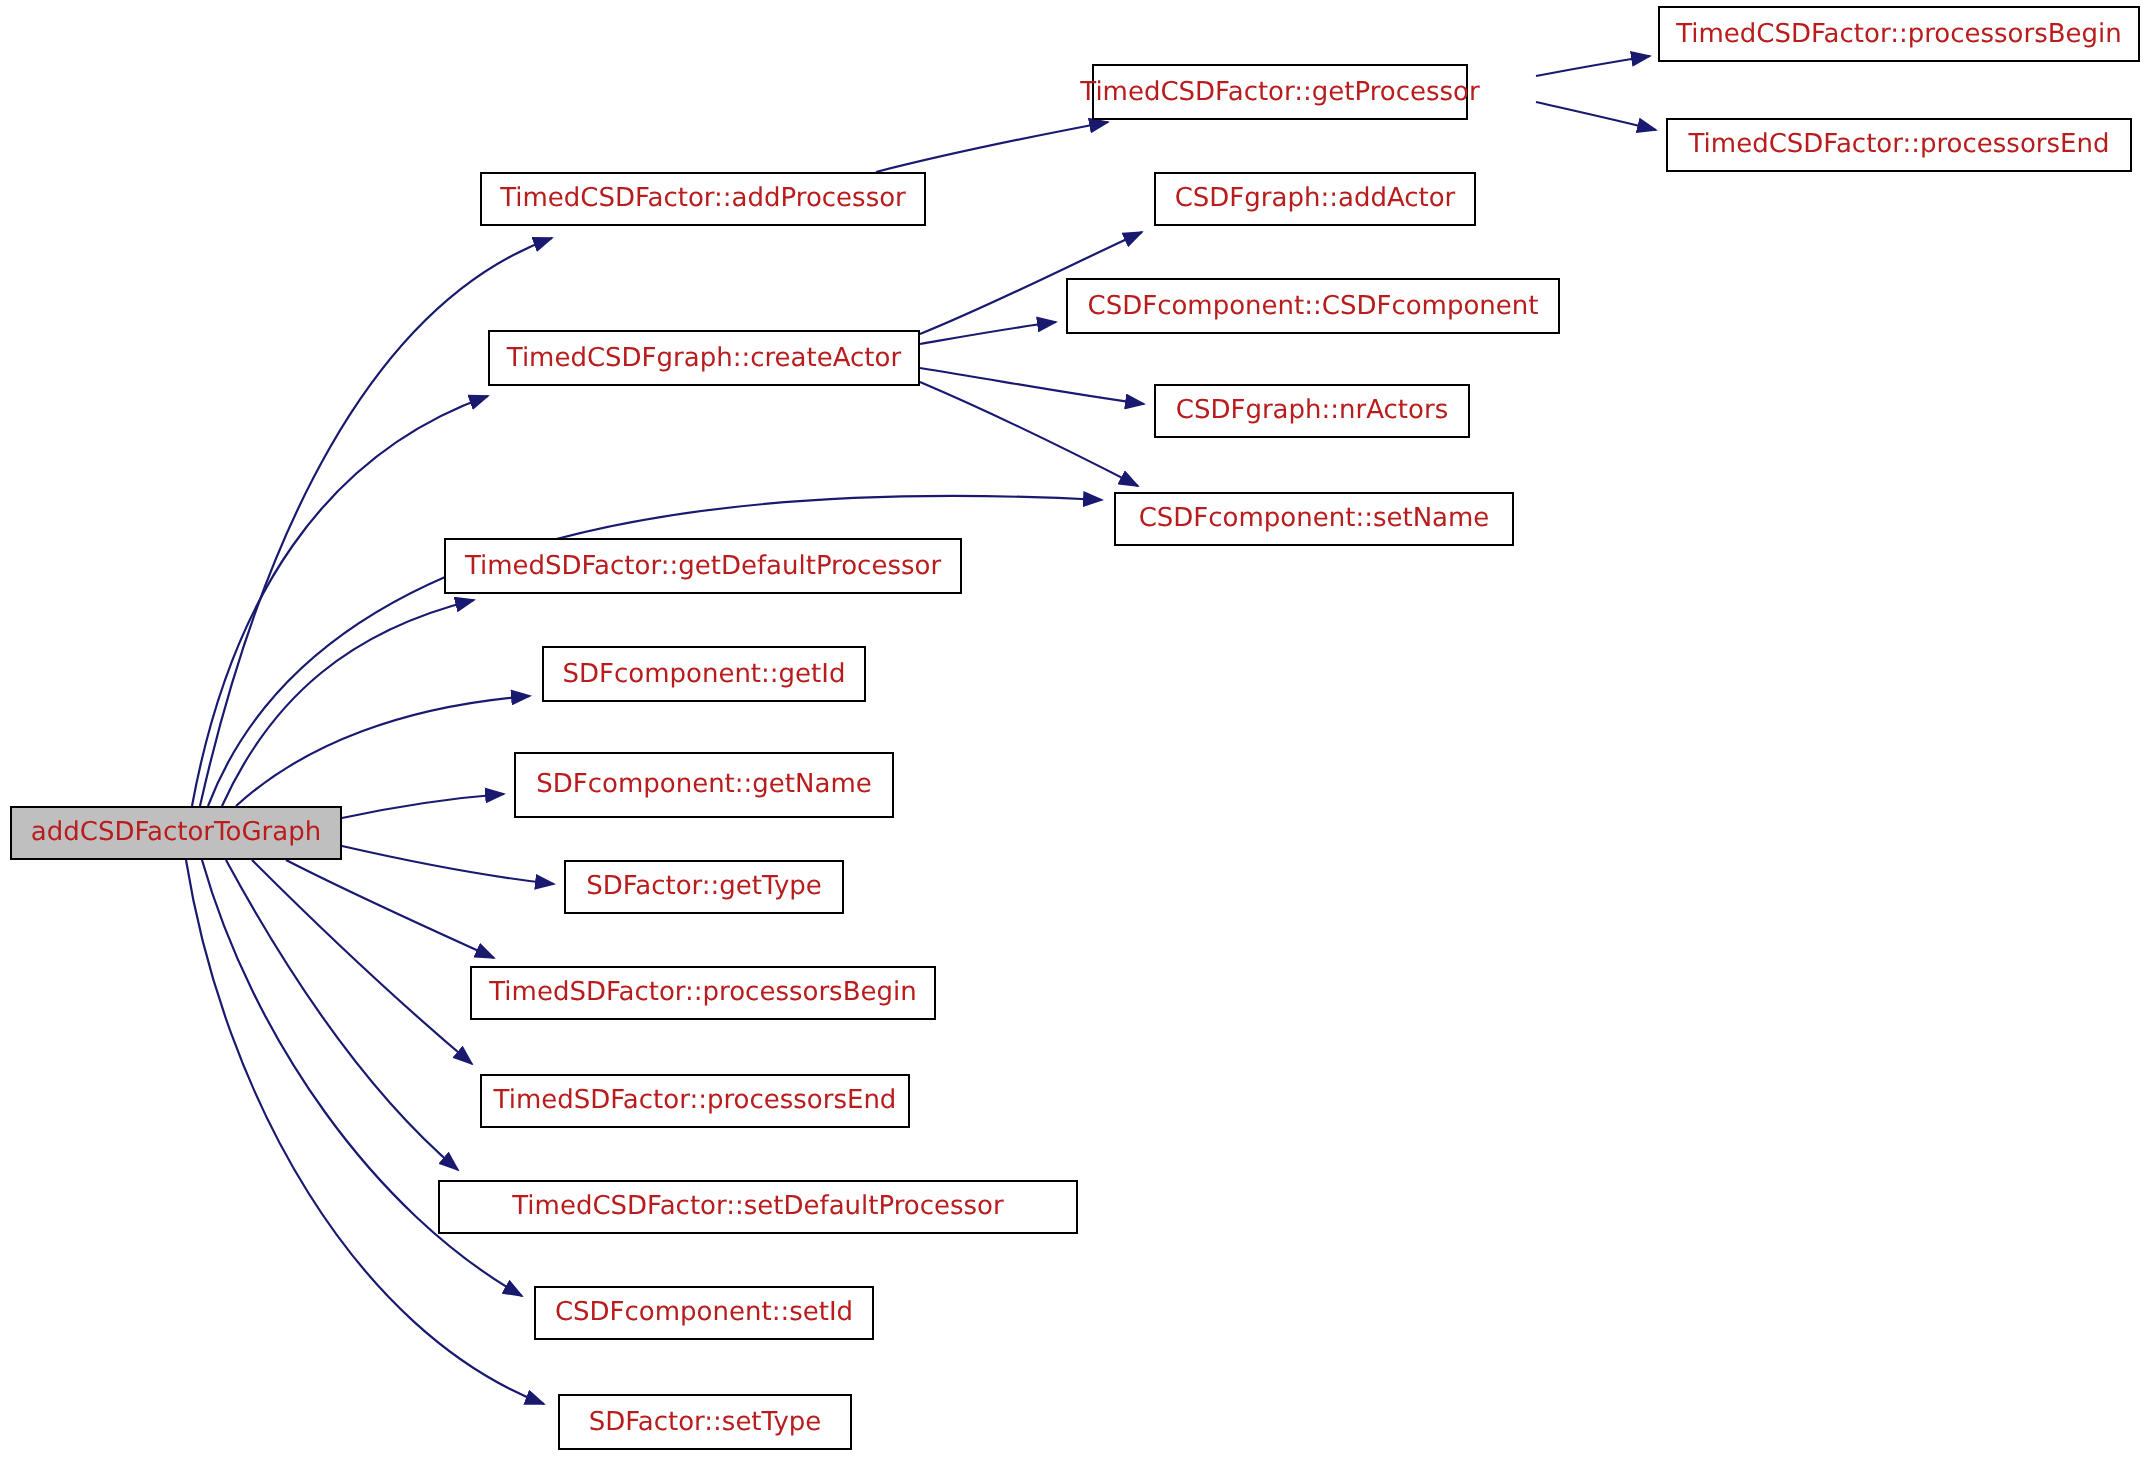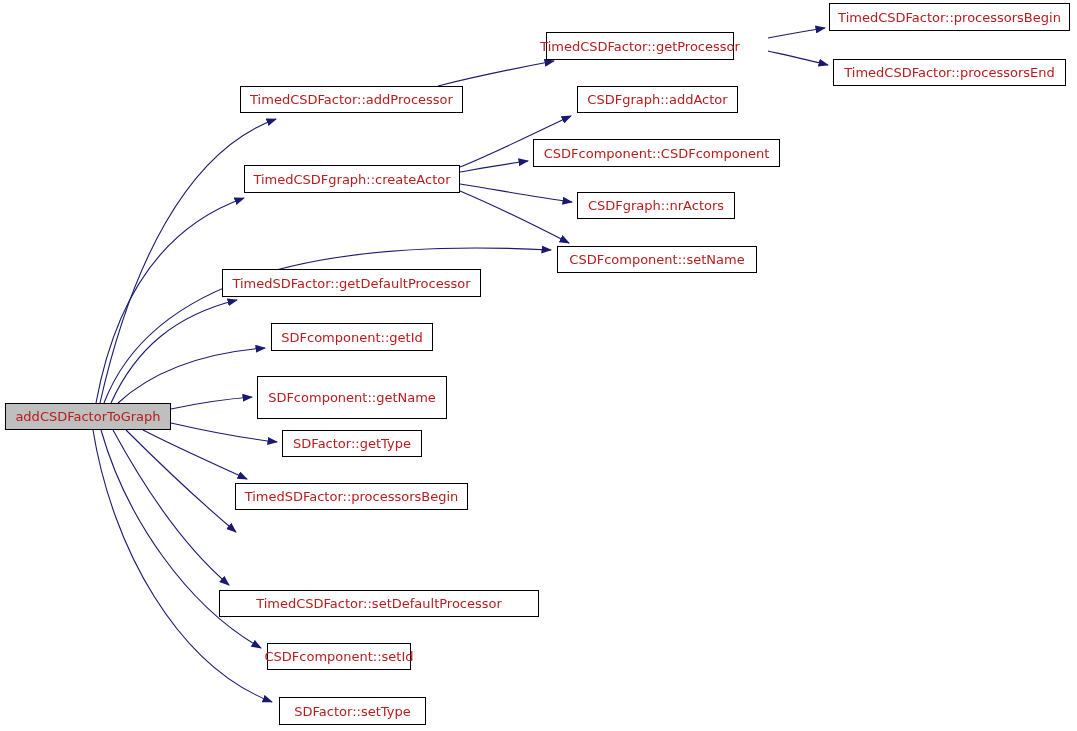--- a/index.html
+++ b/index.html
@@ -70,25 +70,26 @@
     <path class="edge" marker-end="url(#arrow)" d="M 460 184 C 498 190 535 197 572 202"></path>
     <path class="edge" marker-end="url(#arrow)" d="M 460 191 C 500 208 536 226 569 243"></path>
   </svg>
 
   <div class="node root" style="left:5px;   top:403px; width:166px; height:27px;">addCSDFactorToGraph</div>
 
   <div class="node" style="left:240px; top:86px;  width:223px; height:27px;">TimedCSDFactor::addProcessor</div>
   <div class="node" style="left:244px; top:165px; width:216px; height:28px;">TimedCSDFgraph::createActor</div>
   <div class="node" style="left:271px; top:323px; width:162px; height:28px;">SDFcomponent::getId</div>
   <div class="node" style="left:222px; top:269px; width:259px; height:28px;">TimedSDFactor::getDefaultProcessor</div>
-  <div class="node" style="left:257px; top:376px; width:190px; height:43px;">SDFcomponent::getName</div>
+  <div class="node" style="left:257px; top:376px; width:190px; height:33px;">SDFcomponent::getName</div>
   <div class="node" style="left:282px; top:430px; width:140px; height:27px;">SDFactor::getType</div>
   <div class="node" style="left:235px; top:483px; width:233px; height:27px;">TimedSDFactor::processorsBegin</div>
+  <div class="node" style="left:240px; top:537px; width:215px; height:27px;">TimedSDFactor::processorsEnd</div>
   <div class="node" style="left:219px; top:590px; width:320px; height:27px;">TimedCSDFactor::setDefaultProcessor</div>
-  <div class="node" style="left:267px; top:643px; width:144px; height:27px;">CSDFcomponent::setId</div>
+  <div class="node" style="left:267px; top:643px; width:170px; height:27px;">CSDFcomponent::setId</div>
   <div class="node" style="left:279px; top:697px; width:147px; height:28px;">SDFactor::setType</div>
 
   <div class="node" style="left:546px; top:32px;  width:188px; height:28px;">TimedCSDFactor::getProcessor</div>
   <div class="node" style="left:577px; top:86px;  width:161px; height:27px;">CSDFgraph::addActor</div>
   <div class="node" style="left:533px; top:139px; width:247px; height:28px;">CSDFcomponent::CSDFcomponent</div>
   <div class="node" style="left:577px; top:192px; width:158px; height:27px;">CSDFgraph::nrActors</div>
   <div class="node" style="left:557px; top:246px; width:200px; height:27px;">CSDFcomponent::setName</div>
 
   <div class="node" style="left:829px; top:3px;   width:241px; height:28px;">TimedCSDFactor::processorsBegin</div>
   <div class="node" style="left:833px; top:59px;  width:233px; height:27px;">TimedCSDFactor::processorsEnd</div>

